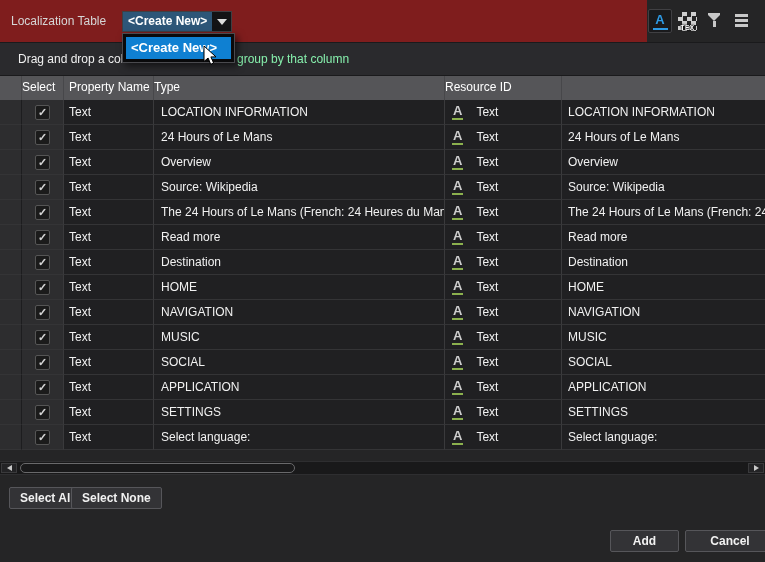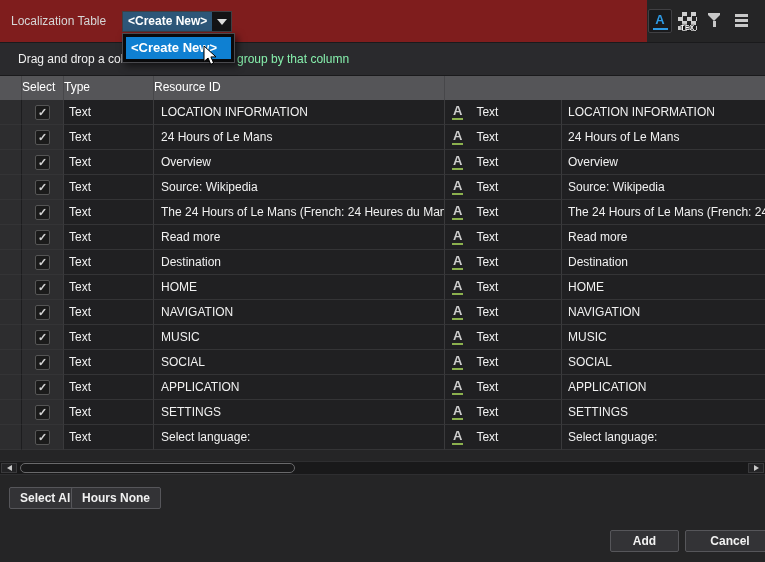--- a/index.html
+++ b/index.html
@@ -133,20 +133,21 @@
   </div>
 
   <svg class="cursor" width="15" height="22" viewBox="0 0 15 22">
     <path d="M1,1 L1,16.5 L5.1,13 L7.7,19.3 L10.6,18 L7.9,11.9 L13,11.9 Z" fill="#ffffff" stroke="#000000" stroke-width="1"></path>
   </svg>
 
   <div class="grid">
     <div class="grid-header">
       <div class="hcell"></div>
       <div class="hcell c-center">Select</div>
+      <div class="hcell c-left">Property Name</div>
       <div class="hcell c-center">Type</div>
       <div class="hcell c-center">Resource ID</div>
       <div class="hcell"></div>
     </div>
 
     <div>
 
     <div class="grid-row">
         <div class="cell rowhead"></div>
         <div class="cell selcell">
@@ -364,17 +365,17 @@
     <div class="sb-btn sb-left">
       <span class="tri-left"></span>
     </div>
     <div class="sb-thumb"></div>
     <div class="sb-btn sb-right">
       <span class="tri-right"></span>
     </div>
   </div>
 
   <button class="btn btn-select-all">Select All</button>
-  <button class="btn btn-select-none">Hours None</button>
+  <button class="btn btn-select-none">Select None</button>
   <button class="btn btn-add">Add</button>
   <button class="btn btn-cancel">Cancel</button>
 
 </div>
 
 </body></html>

